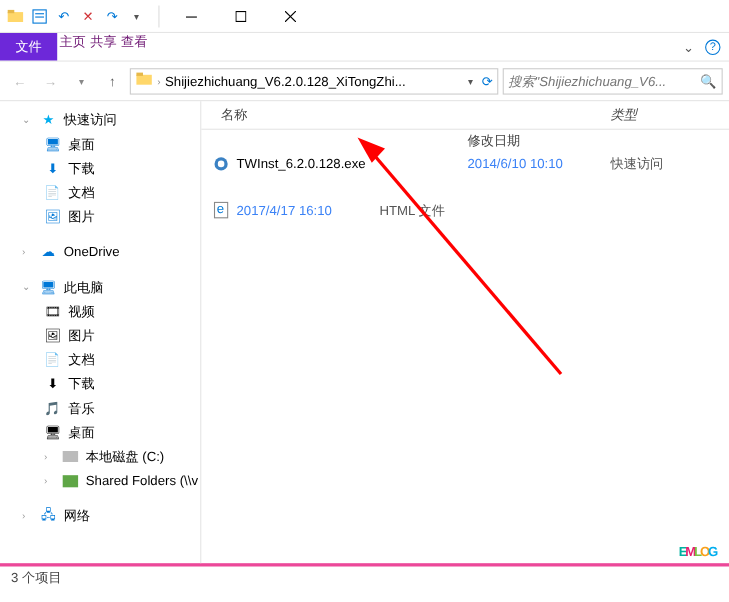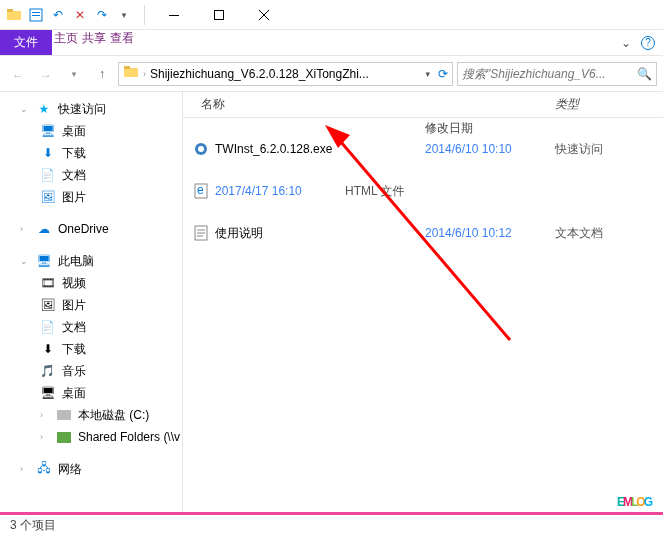--- a/index.html
+++ b/index.html
@@ -251,33 +251,20 @@
     <div class="file-row">
       <span class="file-icon">
           <svg width="14" height="16" viewBox="0 0 14 16">
             <rect x="1" y="1" width="12" height="14" fill="#fff" stroke="#888"></rect>
             <text x="3" y="11" font-size="6" fill="#0078d7">e</text>
           </svg>
         </span>
       <span class="file-date">2017/4/17 16:10</span>
       <span class="file-type">HTML 文件</span>
     </div>
-    <div class="file-row">
-      <span class="file-icon">
-          <svg width="14" height="16" viewBox="0 0 14 16">
-            <rect x="1" y="1" width="12" height="14" fill="#fff" stroke="#888"></rect>
-            <line x1="3" y1="5" x2="11" y2="5" stroke="#888"></line>
-            <line x1="3" y1="8" x2="11" y2="8" stroke="#888"></line>
-            <line x1="3" y1="11" x2="9" y2="11" stroke="#888"></line>
-          </svg>
-        </span>
-      <span class="file-name">使用说明</span>
-      <span class="file-date">2014/6/10 10:12</span>
-      <span class="file-type">文本文档</span>
-    </div>
   </div>
 </div>
 
 <div class="status-bar">
   <span>3 个项目</span>
 </div>
 
 <svg class="arrow-overlay" viewBox="0 0 300 240">
   <line x1="290" y1="220" x2="115" y2="15" stroke="#ff0000" stroke-width="3"></line>
   <polygon points="105,5 130,15 118,28" fill="#ff0000"></polygon>

